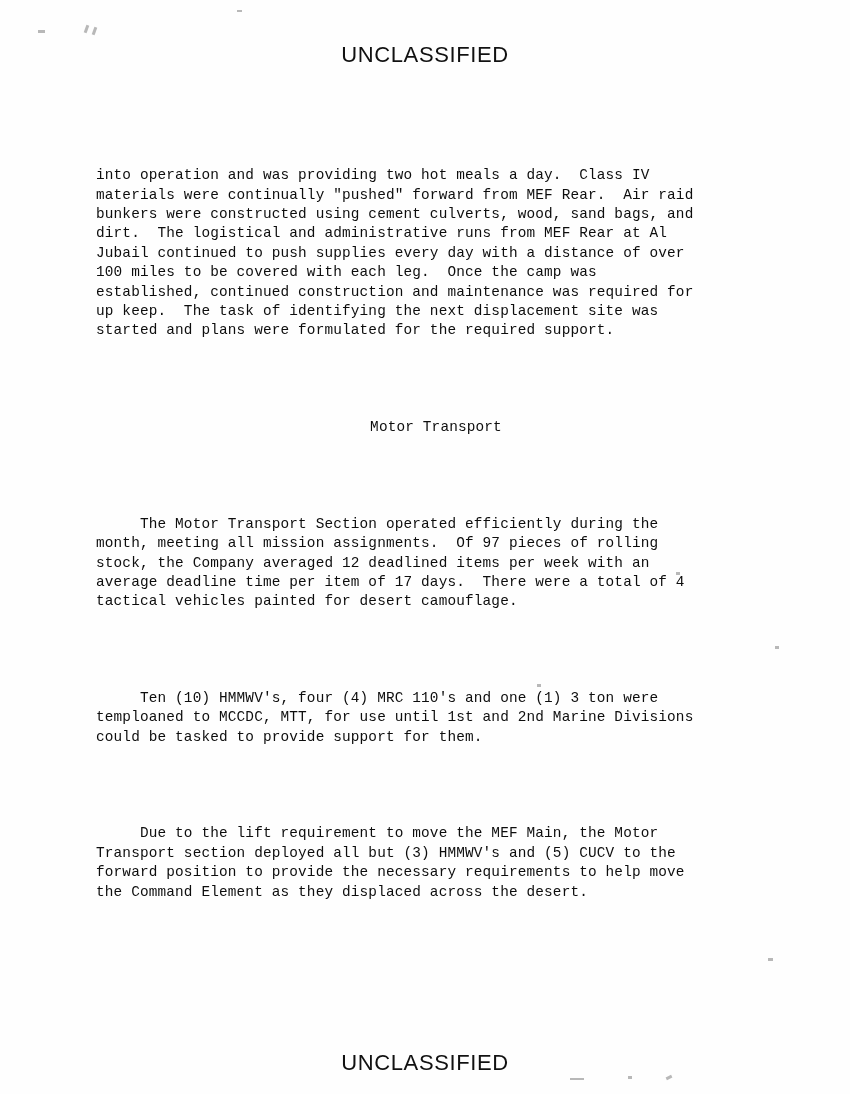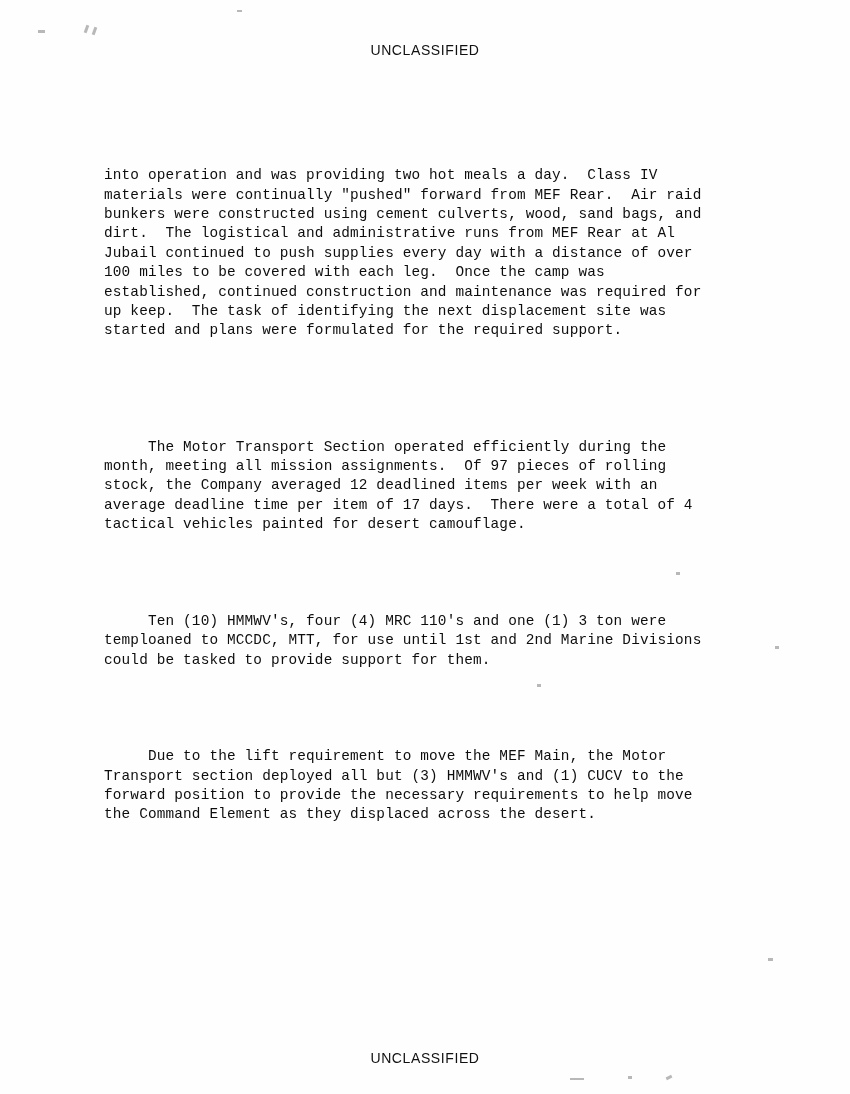--- a/index.html
+++ b/index.html
@@ -20,39 +20,39 @@
     position: absolute;
     background: #9a9a9a;
     opacity: 0.7;
   }
   .classification {
     position: absolute;
     left: 0;
     right: 0;
     text-align: center;
     font-family: "Liberation Sans", sans-serif;
-    font-size: 14px;
+    font-size: 22px;
     letter-spacing: 0.6px;
     color: #111;
   }
   .class-top { top: 42px; }
   .class-bottom { top: 1050px; }
 
   .body-text {
     position: absolute;
     left: 96px;
     top: 108px;
     width: 680px;
     font-size: 14.4px;
     line-height: 19.4px;
     letter-spacing: 0.15px;
     white-space: pre-wrap;
   }
   .para {
-    margin: 0 0 19px 8px;
+    margin: 0 0 19px 0;
     white-space: pre-wrap;
   }
   .centered-head {
     text-align: center;
     margin: 0 0 19px 0;
   }
   .data-list {
     margin: 0;
     padding: 0;
   }
@@ -81,33 +81,34 @@
     <p class="para">into operation and was providing two hot meals a day.  Class IV
 materials were continually "pushed" forward from MEF Rear.  Air raid
 bunkers were constructed using cement culverts, wood, sand bags, and
 dirt.  The logistical and administrative runs from MEF Rear at Al
 Jubail continued to push supplies every day with a distance of over
 100 miles to be covered with each leg.  Once the camp was
 established, continued construction and maintenance was required for
 up keep.  The task of identifying the next displacement site was
 started and plans were formulated for the required support.</p>
 
+    <p class="centered-head">Motor Transport</p>
 
     <p class="para">     The Motor Transport Section operated efficiently during the
 month, meeting all mission assignments.  Of 97 pieces of rolling
 stock, the Company averaged 12 deadlined items per week with an
 average deadline time per item of 17 days.  There were a total of 4
 tactical vehicles painted for desert camouflage.</p>
 
     <p class="para">     Ten (10) HMMWV's, four (4) MRC 110's and one (1) 3 ton were
 temploaned to MCCDC, MTT, for use until 1st and 2nd Marine Divisions
 could be tasked to provide support for them.</p>
 
     <p class="para">     Due to the lift requirement to move the MEF Main, the Motor
-Transport section deployed all but (3) HMMWV's and (1) CUCV to the
+Transport section deployed all but (3) HMMWV's and (5) CUCV to the
 forward position to provide the necessary requirements to help move
 the Command Element as they displaced across the desert.</p>
 
 
     <div class="data-list">
       
       
       
       
       

